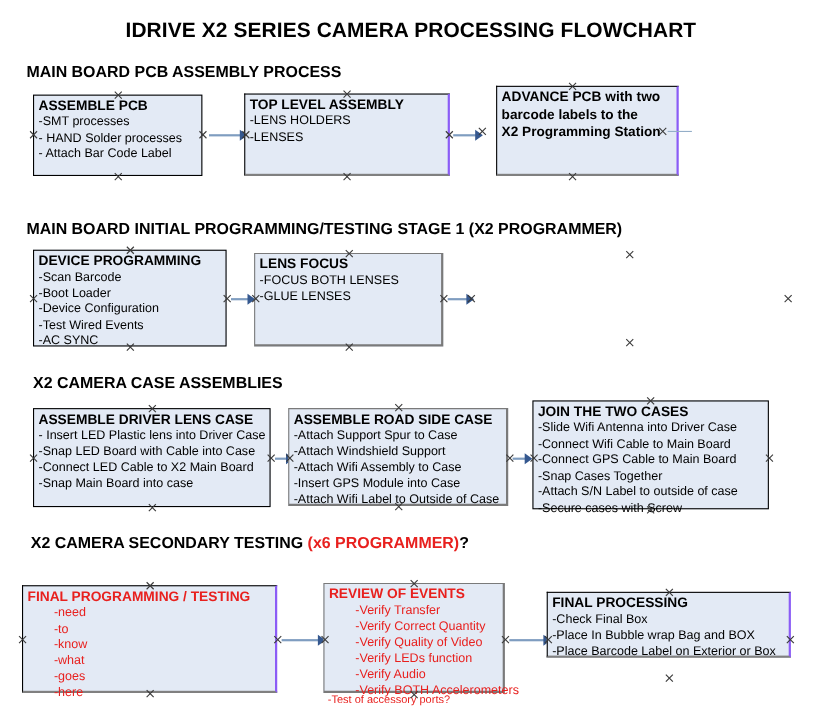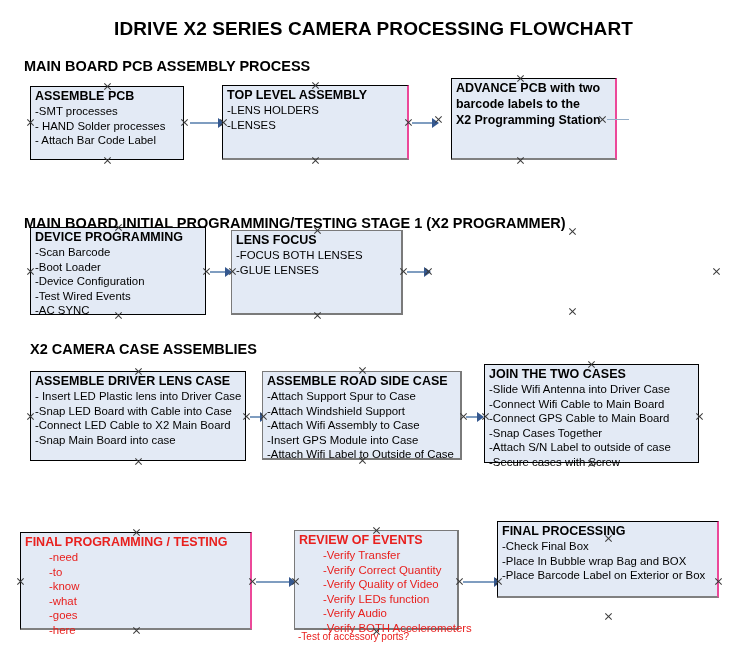--- a/index.html
+++ b/index.html
@@ -46,21 +46,21 @@
     color: #000000;
   }
   
   .box {
     position: absolute;
     background: #e3eaf5;
     box-sizing: border-box;
     border: 1px solid #000000;
   }
   .box.shadowed {
-    border-right: 2px solid #ec4899;
+    border-right: 2px solid #8b5cf6;
     border-bottom: 2px solid #808080;
     padding-left: 22px;
   }
   .box.greyframe {
     border: 1px solid #7a7a7a;
     border-right: 2px solid #7a7a7a;
     border-bottom: 2px solid #7a7a7a;
   }
   .box-inner {
     position: absolute;
@@ -187,21 +187,21 @@
       <div class="box-line bold">barcode labels to the</div>
       <div class="box-line bold"> X2 Programming Station</div>
     </div>
   </div>
   <div class="handle" style="left:516px; top:74px;"></div>
   <div class="handle" style="left:516px; top:156px;"></div>
   <div class="handle" style="left:434px; top:115px;"></div>
   <div class="handle" style="left:598px; top:115px;"></div>
   <div class="stub" style="left:607px; top:119px; width:22px;"></div>
 
-  <div class="section-head" style="left:24px; top:215px;">
+  <div class="section-head" style="left:24px; top:201px;">
     <span class="blk">MAIN BOARD INITIAL PROGRAMMING/TESTING STAGE 1 (X2 PROGRAMMER)</span>
   </div>
 
   <div class="box" style="left:30px; top:227px; width:176px; height:88px;">
     <div class="box-inner">
       <div class="box-title">DEVICE PROGRAMMING</div>
       <div class="box-line">-Scan Barcode</div>
       <div class="box-line">-Boot Loader</div>
       <div class="box-line">-Device Configuration</div>
       <div class="box-line">-Test Wired Events</div>
@@ -284,20 +284,23 @@
       <div class="box-line">-Snap Cases Together</div>
       <div class="box-line">-Attach S/N Label to outside of case</div>
       <div class="box-line">-Secure cases with Screw</div>
     </div>
   </div>
   <div class="handle" style="left:587px; top:360px;"></div>
   <div class="handle" style="left:587px; top:459px;"></div>
   <div class="handle" style="left:481px; top:412px;"></div>
   <div class="handle" style="left:695px; top:412px;"></div>
 
+  <div class="section-head" style="left:28px; top:486px;">
+    <span class="blk">X2 CAMERA SECONDARY TESTING </span><span class="red">(x6 PROGRAMMER)</span><span class="blk">?</span>
+  </div>
 
   <div class="box shadowed" style="left:20px; top:532px; width:232px; height:98px;">
     <div class="box-inner">
       <div class="box-title red">FINAL PROGRAMMING / TESTING</div>
       <div class="box-line red">-need</div>
       <div class="box-line red">-to</div>
       <div class="box-line red">-know</div>
       <div class="box-line red">-what</div>
       <div class="box-line red">-goes</div>
       <div class="box-line red">-here</div>
@@ -324,21 +327,21 @@
   </div>
   <div class="overflow-line" style="left:298px; top:630px;">-Test of accessory ports?</div>
   <div class="handle" style="left:372px; top:526px;"></div>
   <div class="handle" style="left:372px; top:627px;"></div>
   <div class="handle" style="left:291px; top:577px;"></div>
   <div class="handle" style="left:455px; top:577px;"></div>
 
   <div class="conn" style="left:463px; top:581px; width:34px;"></div>
   <div class="conn-head" style="left:494px; top:577px;"></div>
 
-  <div class="box shadowed" style="left:497px; top:521px; width:222px; height:77px;">
+  <div class="box shadowed" style="left:497px; top:538px; width:222px; height:60px;">
     <div class="box-inner">
       <div class="box-title">FINAL PROCESSING</div>
       <div class="box-line"> -Check Final Box</div>
       <div class="box-line">-Place In Bubble wrap Bag and BOX</div>
       <div class="box-line">-Place Barcode Label on Exterior or Box</div>
     </div>
   </div>
   <div class="handle" style="left:604px; top:534px;"></div>
   <div class="handle" style="left:604px; top:612px;"></div>
   <div class="handle" style="left:494px; top:577px;"></div>

